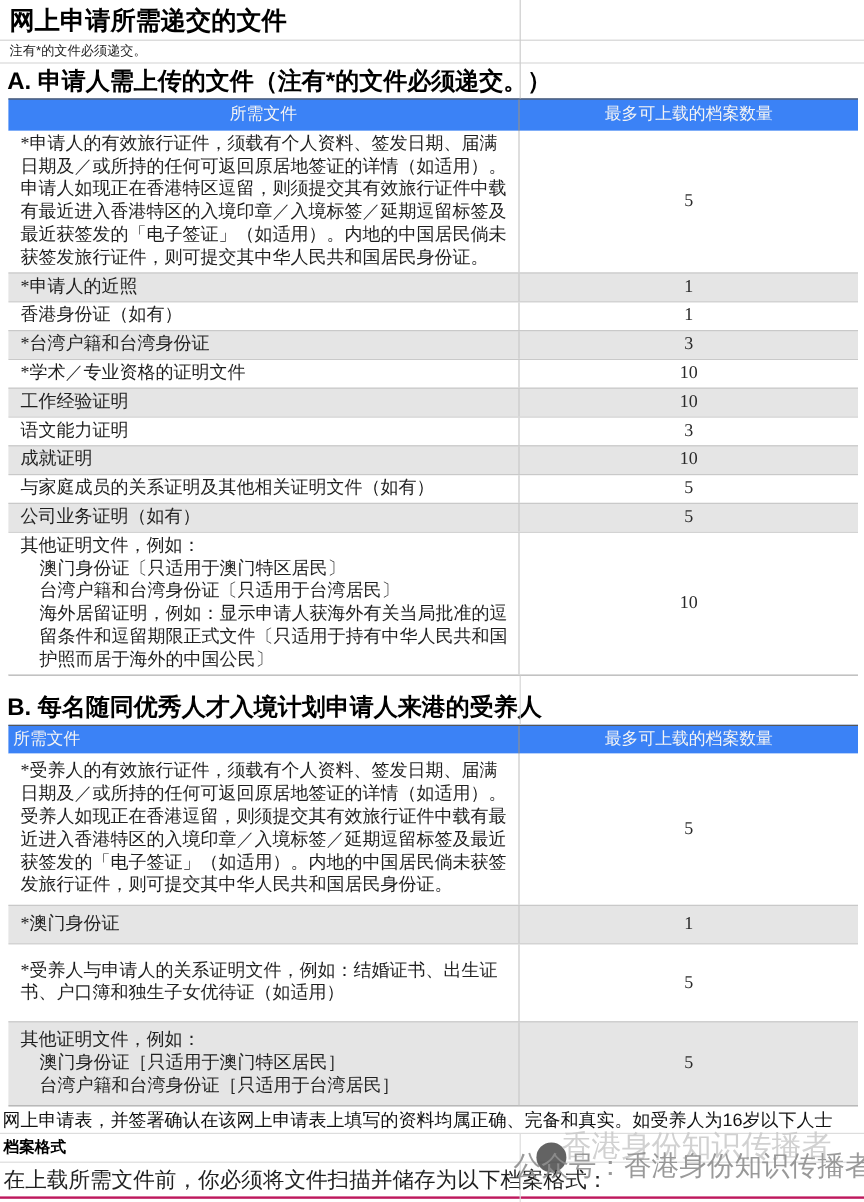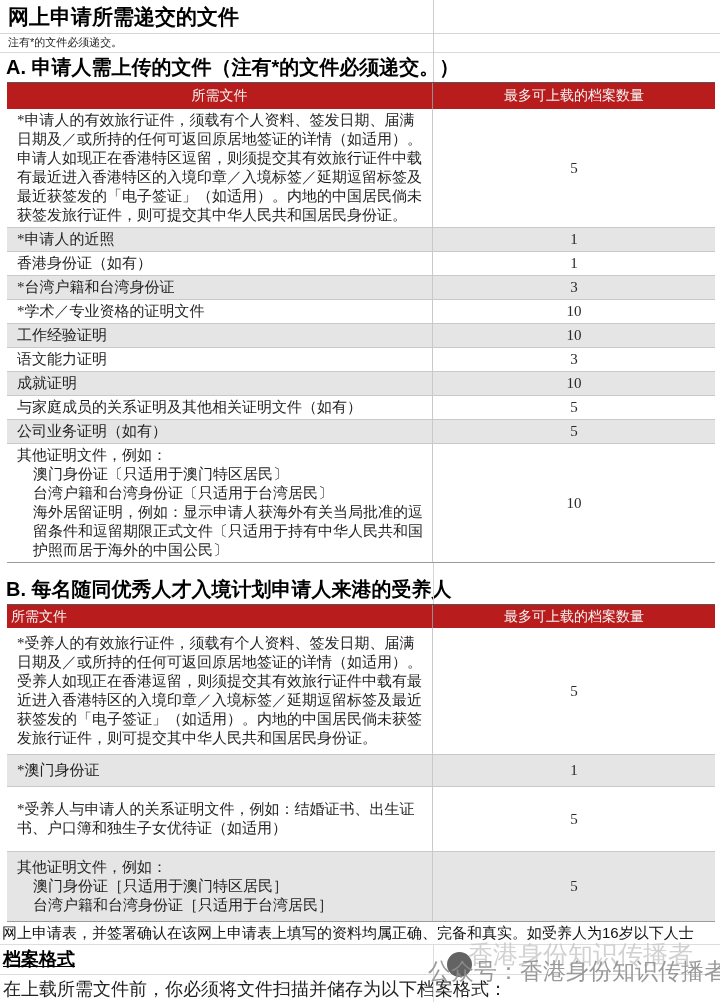--- a/index.html
+++ b/index.html
@@ -22,21 +22,21 @@
     font-family:"Liberation Sans","DejaVu Sans",sans-serif;
     font-size:11px; color:#222; padding:1px 0 2px 8px; border-bottom:1px solid #d9d9d9;
   }
   .section-heading {
     font-family:"Liberation Sans","DejaVu Sans",sans-serif;
     font-weight:bold; font-size:20px; color:#000; padding:1px 0 1px 6px;
   }
   
   .table { margin:0 5px 0 7px; border-bottom:1px solid #9b9b9b; }
   .thead {
-    display:flex; background:#b91c1c; color:#f4f4f4;
+    display:flex; background:#3b82f6; color:#f4f4f4;
     border-top:1px solid #565656;
     font-size:14px; line-height:26px; height:27px;
   }
   .thead .cell.doc { width:426px; text-align:center; border-right:1px solid #8f8f8f; }
   .thead .cell.max { flex:1; text-align:center; }
   .thead.left-head .cell.doc { text-align:left; padding-left:4px; line-height:23px; }
   .thead.left-head { height:24px; line-height:23px; }
   .trow { display:flex; border-top:1px solid #c9c9c9; background:#fff; }
   .trow:first-child { border-top:none; }
   .trow.shade { background:#e5e5e5; }
@@ -54,23 +54,22 @@
   .mid-block::after { content:""; position:absolute; left:433px; top:0; bottom:0; width:1px; background:#d6d6d6; }
   .table-gap { height:12px; }
   
   .footer { font-family:"Liberation Sans","DejaVu Sans",sans-serif; }
   .foot-continuation {
     font-size:15px; color:#111; padding:2px 0 1px 2px; white-space:nowrap; overflow:hidden;
   }
   .foot-rows { position:relative; border-top:1px solid #dddddd; }
   .foot-rows::after { content:""; position:absolute; left:433px; top:0; bottom:0; width:1px; background:#dcdcdc; }
   .foot-heading {
-    font-weight:bold; font-size:18px; color:#000; padding:2px 0 3px 3px;
+    font-weight:bold; font-size:13px; color:#000; padding:2px 0 3px 3px;
     border-bottom:1px solid #dddddd;
-    text-decoration:underline;
   }
   .foot-line { font-size:18px; color:#222; padding:2px 0 2px 3px; border-bottom:2px solid #be185d; }
   
   .wm { position:absolute; pointer-events:none; white-space:nowrap;
         font-family:"Liberation Sans","DejaVu Sans",sans-serif; }
   .wm-ghost { left:468px; top:938px; font-size:25px; color:#c9c9c9; opacity:.85; }
   .wm-main  { left:428px; top:956px; font-size:23px; color:#8f8f8f; opacity:.9; }
   .wm-logo  { position:absolute; left:447px; top:952px; width:25px; height:25px;
               border-radius:50%; background:#3c3c3c; opacity:.8; pointer-events:none; }
 </style>

